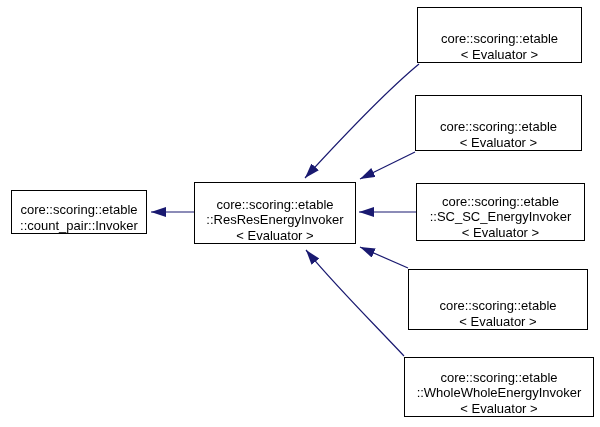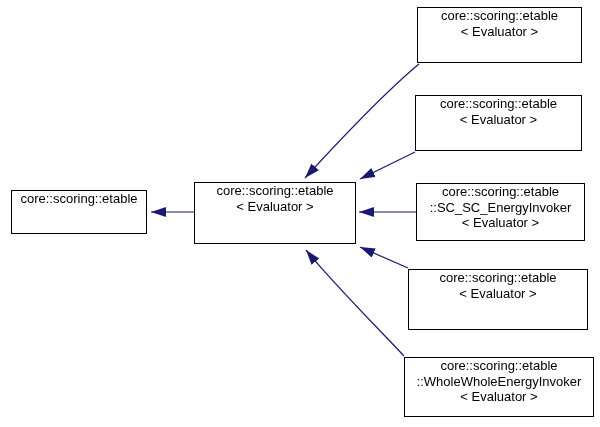--- a/index.html
+++ b/index.html
@@ -20,21 +20,21 @@
   #edge-layer{
     position:absolute;left:0;top:0;width:600px;height:427px;z-index:1;
   }
   .node{
     position:absolute;z-index:2;
     box-sizing:border-box;
     background:var(--node-fill);
     border:1.5px solid var(--node-border);
     color:var(--text);
     display:flex;flex-direction:column;
-    align-items:center;justify-content:flex-start;
+    align-items:center;justify-content:flex-end;
     text-align:center;
     font-size:13px;line-height:15.5px;
     white-space:nowrap;
     cursor:default;
   }
   .node span{display:block;}
   #edge-layer path{
     fill:none;
     stroke:var(--arrow-color);
     stroke-width:1.2px;
@@ -54,24 +54,26 @@
     <path d="M 194 212 L 151 212" marker-end="url(#arrowhead)"></path>
     <path d="M 419 64 C 384 93, 338 142, 305 178" marker-end="url(#arrowhead)"></path>
     <path d="M 415 152 L 360 179" marker-end="url(#arrowhead)"></path>
     <path d="M 416 212 L 359 212" marker-end="url(#arrowhead)"></path>
     <path d="M 408 268 L 360 247" marker-end="url(#arrowhead)"></path>
     <path d="M 404 356 C 372 322, 331 281, 306 250" marker-end="url(#arrowhead)"></path>
   </svg>
 
   <div class="node" style="left:11px;top:190px;width:136px;height:44px">
     <span>core::scoring::etable</span>
+    <span>::count_pair::Invoker</span>
   </div>
 
   <div class="node" style="left:194px;top:182px;width:162px;height:62px">
     <span>core::scoring::etable</span>
+    <span>::ResResEnergyInvoker</span>
     <span>&lt; Evaluator &gt;</span>
   </div>
 
   <div class="node" style="left:417px;top:7px;width:165px;height:56px">
     <span>core::scoring::etable</span>
     <span>&lt; Evaluator &gt;</span>
   </div>
 
   <div class="node" style="left:415px;top:95px;width:167px;height:56px">
     <span>core::scoring::etable</span>

